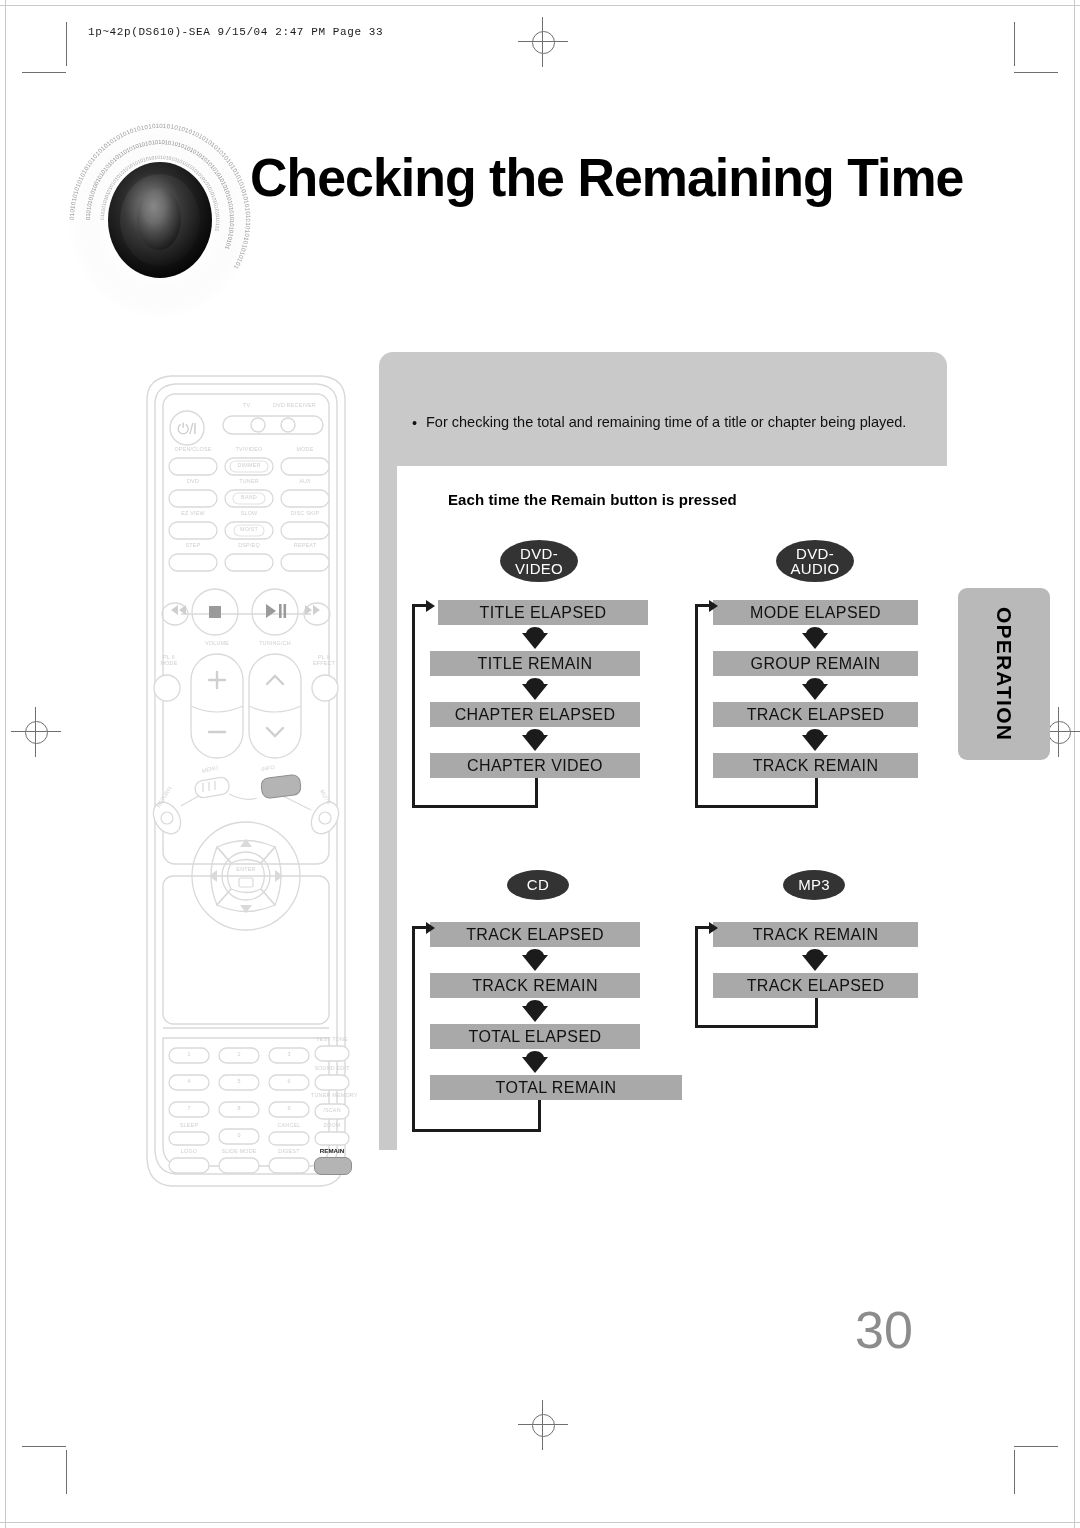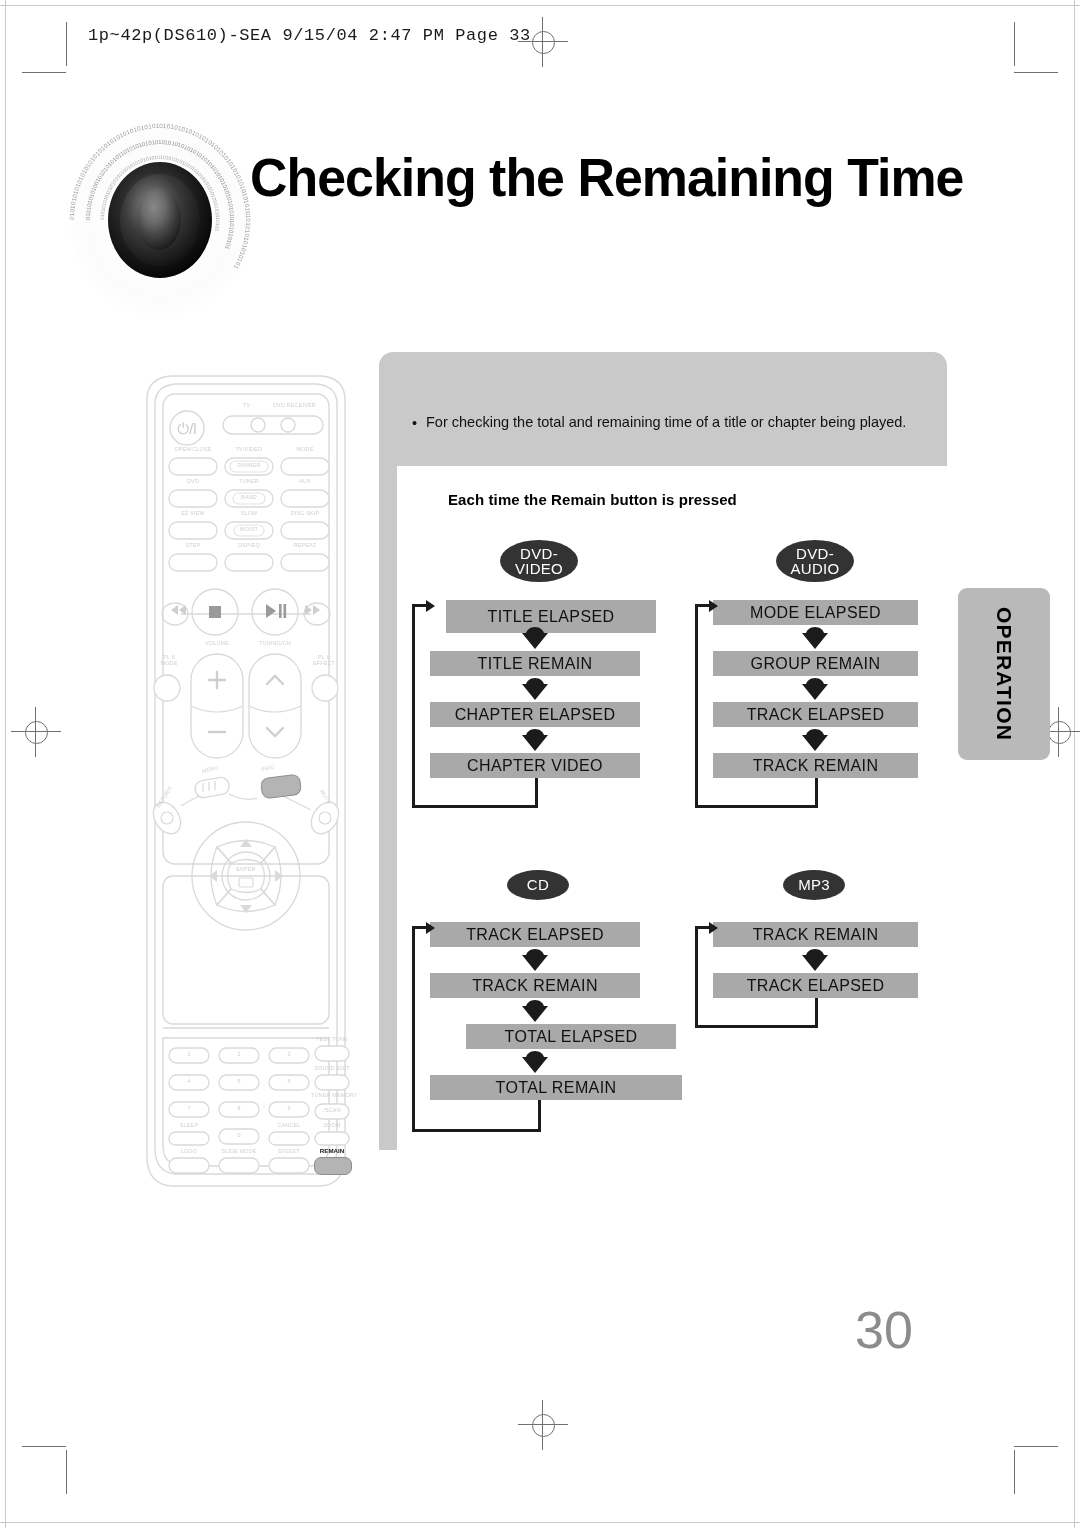--- a/index.html
+++ b/index.html
@@ -21,21 +21,21 @@
   .mark.v{width:1px;}
   .reg{position:absolute;width:34px;height:34px;}
   .reg .ring{position:absolute;left:6px;top:6px;width:21px;height:21px;border:1px solid #6f6f6f;border-radius:50%;}
   .reg .hl{position:absolute;left:-8px;top:16px;width:50px;height:1px;background:#6f6f6f;}
   .reg .vl{position:absolute;left:16px;top:-8px;width:1px;height:50px;background:#6f6f6f;}
 
   
   .slug{
     position:absolute;left:88px;top:26px;
     font-family:"Liberation Mono","DejaVu Sans Mono",monospace;
-    font-size:17px;letter-spacing:.6px;color:#1a1a1a;white-space:nowrap;
+    font-size:11px;letter-spacing:.6px;color:#1a1a1a;white-space:nowrap;
   }
 
   
   .title-wrap{position:absolute;left:60px;top:120px;width:900px;height:180px;}
   .title-text{
     position:absolute;left:190px;top:26px;
     font-size:54px;font-weight:bold;color:#000;letter-spacing:-1px;
     white-space:nowrap;
     font-family:"Liberation Sans","DejaVu Sans",sans-serif;
     transform:scaleX(.96);transform-origin:left center;
@@ -219,21 +219,21 @@
   </div>
 
   <div class="flow-area"></div>
   <div class="subhead">Each time the Remain button is pressed</div>
 
   <div class="flowgroup" style="left:410px;top:540px;width:240px;height:275px;">
     <div class="badge" style="left:90px;top:0;width:78px;height:42px;">
       <span>DVD-</span>
       <span>VIDEO</span>
     </div>
-    <div class="bar" style="left:36px;top:60px;width:210px;height:33px;">TITLE ELAPSED</div>
+    <div class="bar" style="left:28px;top:60px;width:210px;height:25px;">TITLE ELAPSED</div>
     <svg class="arrow" style="left:112px;top:87px;" viewBox="0 0 26 22">
         <path d="M13 0 C18 0 21 3 22 6 L26 6 L13 22 L0 6 L4 6 C5 3 8 0 13 0 Z" fill="#1b1b1b"></path>
       </svg>
     <div class="bar" style="left:20px;top:111px;width:210px;height:25px;">TITLE REMAIN</div>
     <svg class="arrow" style="left:112px;top:138px;" viewBox="0 0 26 22">
         <path d="M13 0 C18 0 21 3 22 6 L26 6 L13 22 L0 6 L4 6 C5 3 8 0 13 0 Z" fill="#1b1b1b"></path>
       </svg>
     <div class="bar" style="left:20px;top:162px;width:210px;height:25px;">CHAPTER ELAPSED</div>
     <svg class="arrow" style="left:112px;top:189px;" viewBox="0 0 26 22">
         <path d="M13 0 C18 0 21 3 22 6 L26 6 L13 22 L0 6 L4 6 C5 3 8 0 13 0 Z" fill="#1b1b1b"></path>
@@ -280,21 +280,21 @@
       <span>CD</span>
     </div>
     <div class="bar" style="left:20px;top:60px;width:210px;height:25px;">TRACK ELAPSED</div>
     <svg class="arrow" style="left:112px;top:87px;" viewBox="0 0 26 22">
         <path d="M13 0 C18 0 21 3 22 6 L26 6 L13 22 L0 6 L4 6 C5 3 8 0 13 0 Z" fill="#1b1b1b"></path>
       </svg>
     <div class="bar" style="left:20px;top:111px;width:210px;height:25px;">TRACK REMAIN</div>
     <svg class="arrow" style="left:112px;top:138px;" viewBox="0 0 26 22">
         <path d="M13 0 C18 0 21 3 22 6 L26 6 L13 22 L0 6 L4 6 C5 3 8 0 13 0 Z" fill="#1b1b1b"></path>
       </svg>
-    <div class="bar" style="left:20px;top:162px;width:210px;height:25px;margin-left:36px;">TOTAL ELAPSED</div>
+    <div class="bar" style="left:20px;top:162px;width:210px;height:25px;">TOTAL ELAPSED</div>
     <svg class="arrow" style="left:112px;top:189px;" viewBox="0 0 26 22">
         <path d="M13 0 C18 0 21 3 22 6 L26 6 L13 22 L0 6 L4 6 C5 3 8 0 13 0 Z" fill="#1b1b1b"></path>
       </svg>
     <div class="bar" style="left:20px;top:213px;width:252px;height:25px;">TOTAL REMAIN</div>
     <div class="loop" style="left:0;top:0;width:240px;height:275px;">
       <div class="seg" style="left:128px;top:238px;width:3px;height:32px;"></div>
       <div class="seg" style="left:2px;top:267px;width:129px;height:3px;"></div>
       <div class="seg" style="left:2px;top:64px;width:3px;height:206px;"></div>
       <div class="seg" style="left:2px;top:64px;width:14px;height:3px;"></div>
       <div class="head" style="left:16px;top:59.5px;"></div>

